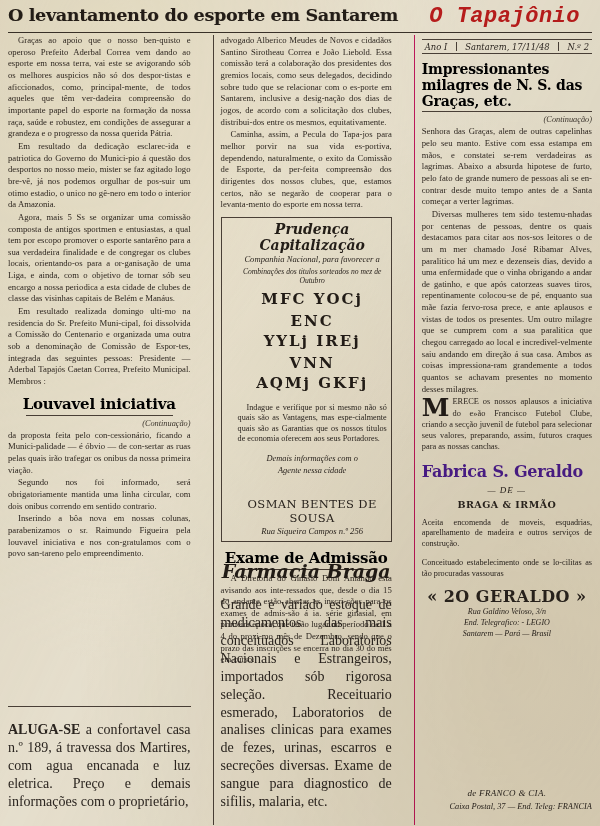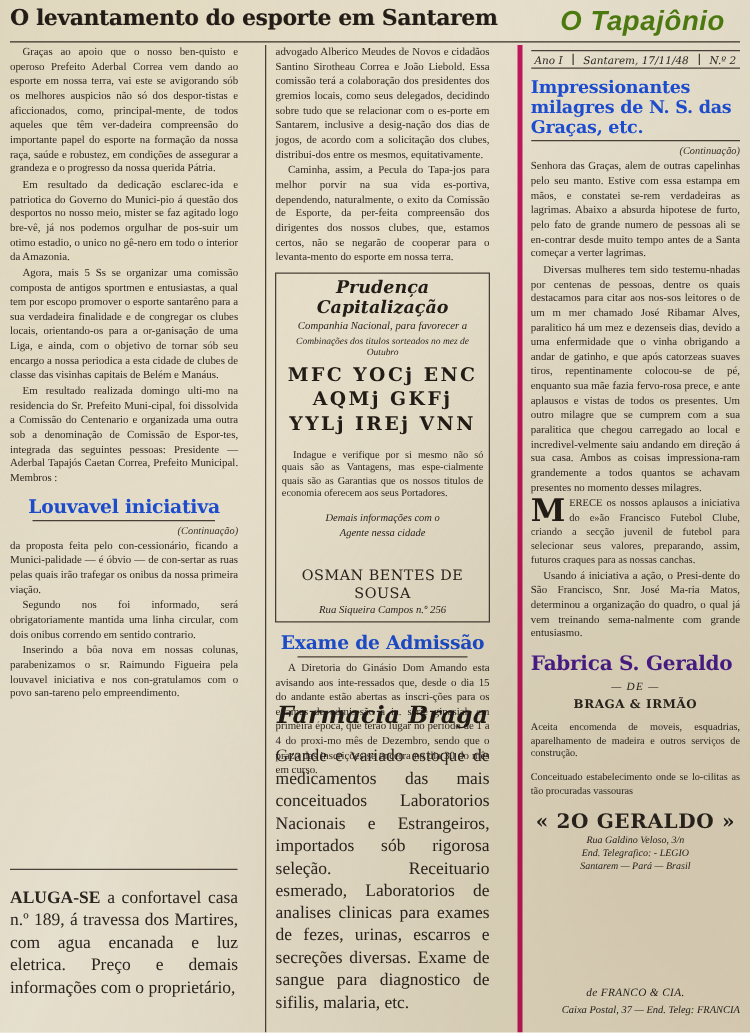--- a/index.html
+++ b/index.html
@@ -45,25 +45,25 @@
     font-family: "DejaVu Serif", serif;
     font-weight: bold;
     font-size: 17.5px;
     letter-spacing: -0.3px;
     color: #231d18;
     white-space: nowrap;
     line-height: 1.05;
     text-shadow: 0.4px 0.3px 0 rgba(60,50,40,0.35);
   }
   .nameplate {
-    font-family: Liberation Sans, sans-serif;
+    font-family: Liberation Mono, monospace;
     font-weight: bold;
     font-style: italic;
     font-size: 22px;
-    color: #4d7c0f;
+    color: #b91c1c;
     white-space: nowrap;
     letter-spacing: 0.5px;
     margin-top: -2px;
     padding-right: 12px;
   }
   .rule-main {
     border: 0;
     border-top: 1.6px solid #3a322a;
     margin: 1px 0 2px 0;
   }
@@ -71,39 +71,39 @@
     display: flex;
     gap: 15px;
     height: 790px;
   }
   .col {
     box-sizing: border-box;
     position: relative;
   }
   .col1 { width: 200px; padding-right: 7px; }
   .col2 { width: 196px; padding: 0 7px; border-left: 1px solid #4a4038; }
-  .col3 { width: 188px; padding-left: 7px; border-left: 4px solid #be185d; }
+  .col3 { width: 188px; padding-left: 7px; border-left: 1px solid #be185d; }
 
   p.body {
     font-size: 8.7px;
     line-height: 1.34;
     text-align: justify;
     margin: 0 0 1px 0;
     text-indent: 10px;
     color: #2f2822;
     font-family: "Liberation Serif", serif;
   }
   p.body.noind { text-indent: 0; }
   .section-head {
     font-family: "DejaVu Serif", serif;
     font-weight: bold;
     font-size: 13px;
     text-align: center;
     margin: 7px 0 1px 0;
-    color: #1d4ed8;
+    color: #000000;
     letter-spacing: -0.2px;
   }
   .section-head.lg {
     font-size: 15px;
   }
   .rule-thin {
     border: 0;
     border-top: 1px solid #4a4038;
     margin: 2px 18px 3px 18px;
   }
@@ -130,21 +130,21 @@
     font-family: "DejaVu Serif", serif;
   }
   .dateline span { white-space: nowrap; }
   .dateline .sep {
     width: 1px;
     height: 9px;
     background: #4a4038;
   }
   .ad-box {
     border: 1px solid #4a4038;
-    padding: 3px 4px 5px 4px;
+    padding: 3px 4px 5px 16px;
     margin: 6px 0 5px 0;
     text-align: center;
   }
   .ad-title {
     font-family: "DejaVu Serif", serif;
     font-weight: bold;
     font-style: italic;
     font-size: 14px;
     margin-bottom: 1px;
     color: #231d18;
@@ -292,37 +292,37 @@
       <p class="body">Agora, mais 5 Ss se organizar uma comissão composta de antigos sportmen e entusiastas, a qual tem por escopo promover o esporte santarêno para a sua verdadeira finalidade e de congregar os clubes locais, orientando-os para a or-ganisação de uma Liga, e ainda, com o objetivo de tornar sób seu encargo a nossa periodica a esta cidade de clubes de classe das visinhas capitais de Belém e Manáus.</p>
       <p class="body">Em resultado realizada domingo ulti-mo na residencia do Sr. Prefeito Muni-cipal, foi dissolvida a Comissão do Centenario e organizada uma outra sob a denominação de Comissão de Espor-tes, integrada das seguintes pessoas: Presidente — Aderbal Tapajós Caetan Correa, Prefeito Municipal. Membros :</p>
 
       <div class="section-head lg">Louvavel iniciativa</div>
       <hr class="rule-thin">
       <div class="cont-note">(Continuação)</div>
       <p class="body noind">da proposta feita pelo con-cessionário, ficando a Munici-palidade — é óbvio — de con-sertar as ruas pelas quais irão trafegar os onibus da nossa primeira viação.</p>
       <p class="body">Segundo nos foi informado, será obrigatoriamente mantida uma linha circular, com dois onibus correndo em sentido contrario.</p>
       <p class="body">Inserindo a bôa nova em nossas colunas, parabenizamos o sr. Raimundo Figueira pela louvavel iniciativa e nos con-gratulamos com o povo san-tareno pelo empreendimento.</p>
 
-      <div style="position:absolute; left:0; right:7px; bottom:12px;">
+      <div style="position:absolute; left:0; right:7px; bottom:0;">
         <hr class="bottom-rule">
         <p class="tiny"><span class="bold">ALUGA-SE</span> <span>a confortavel casa n.º 189, á travessa dos Martires, com agua encanada e luz eletrica. Preço e demais informações com o proprietário,</span></p>
       </div>
     </div>
 
     <div class="col col2">
       <p class="body noind">advogado Alberico Meudes de Novos e cidadãos Santino Sirotheau Correa e João Liebold. Essa comissão terá a colaboração dos presidentes dos gremios locais, como seus delegados, decidindo sobre tudo que se relacionar com o es-porte em Santarem, inclusive a desig-nação dos dias de jogos, de acordo com a solicitação dos clubes, distribui-dos entre os mesmos, equitativamente.</p>
       <p class="body">Caminha, assim, a Pecula do Tapa-jos para melhor porvir na sua vida es-portiva, dependendo, naturalmente, o exito da Comissão de Esporte, da per-feita compreensão dos dirigentes dos nossos clubes, que, estamos certos, não se negarão de cooperar para o levanta-mento do esporte em nossa terra.</p>
 
       <div class="ad-box">
         <div class="ad-title">Prudenc̦a Capitalização</div>
         <div class="ad-sub">Companhia Nacional, para favorecer a</div>
         <div class="ad-sub2">Combinações dos titulos sorteados no mez de Outubro</div>
         <div class="lottery">MFC  YOCj  ENC</div>
+        <div class="lottery" style="margin-top:-6px">YYLj  IREj  VNN</div>
         <div class="lottery" style="margin-top:-6px">AQMj      GKFj</div>
-        <div class="lottery" style="margin-top:-6px">YYLj  IREj  VNN</div>
         <p class="ad-body">Indague e verifique por si mesmo não só quais são as Vantagens, mas espe-cialmente quais são as Garantias que os nossos titulos de economia oferecem aos seus Portadores.</p>
         <div class="ad-center">Demais informações com o</div>
         <div class="ad-center" style="margin-top:0">Agente nessa cidade</div>
         <div class="ad-name">OSMAN BENTES DE SOUSA</div>
         <div class="ad-addr">Rua Siqueira Campos n.º 256</div>
       </div>
 
       <div class="section-head lg">Exame de Admissão</div>
       <hr class="rule-thin">
       <p class="body">A Diretoria do Ginásio Dom Amando esta avisando aos inte-ressados que, desde o dia 15 do andante estão abertas as inscri-ções para os exames de admis-são á ia. série ginasial, em primeira época, que terão lugar no período de 1 a 4 do proxi-mo mês de Dezembro, sendo que o prazo das inscrições se encerra no dia 30 do mês em curso.</p>
@@ -345,21 +345,20 @@
       <div class="section-head" style="font-size:14px; line-height:1.15; text-align:left;">Impressionantes milagres de N. S. das Graças, etc.</div>
       <hr class="rule-thin full">
       <div class="cont-note">(Continuação)</div>
       <p class="body noind">Senhora das Graças, alem de outras capelinhas pelo seu manto. Estive com essa estampa em mãos, e constatei se-rem verdadeiras as lagrimas. Abaixo a absurda hipotese de furto, pelo fato de grande numero de pessoas ali se en-contrar desde muito tempo antes de a Santa começar a verter lagrimas.</p>
       <p class="body">Diversas mulheres tem sido testemu-nhadas por centenas de pessoas, dentre os quais destacamos para citar aos nos-sos leitores o de um m mer chamado José Ribamar Alves, paralitico há um mez e dezenseis dias, devido a uma enfermidade que o vinha obrigando a andar de gatinho, e que após catorzeas suaves tiros, repentinamente colocou-se de pé, enquanto sua mãe fazia fervo-rosa prece, e ante aplausos e vistas de todos os presentes. Um outro milagre que se cumprem com a sua paralitica que chegou carregado ao local e incredivel-velmente saiu andando em direção á sua casa. Ambos as coisas impressiona-ram grandemente a todos quantos se achavam presentes no momento desses milagres.</p>
 
       <div class="dropcap-wrap">
         <span class="dropcap">M</span>
         <p class="body noind" style="font-size:8.4px">ERECE os nossos aplausos a iniciativa do e»ão Francisco Futebol Clube, criando a secção juvenil de futebol para selecionar seus valores, preparando, assim, futuros craques para as nossas canchas.</p>
       </div>
-      <p class="body">Usando á iniciativa a ação, o Presi-dente do São Francisco, Snr. José Ma-ria Matos, determinou a organização do quadro, o qual já vem treinando sema-nalmente com grande entusiasmo.</p>
 
       <div class="box-head">Fabrica S. Geraldo</div>
       <div class="dash-line">— DE —</div>
       <div class="ad3-line">BRAGA &amp; IRMÃO</div>
       <p class="ad3-body">Aceita encomenda de moveis, esquadrias, aparelhamento de madeira e outros serviços de construção.</p>
       <p class="ad3-body" style="margin-top:2px">Conceituado estabelecimento onde se lo-cilitas as tão procuradas vassouras</p>
       <div class="ad3-line" style="font-size:16px">« 2O GERALDO »</div>
       <div class="ad3-small">Rua Galdino Veloso, 3/n</div>
       <div class="ad3-small">End. Telegrafico: - LEGIO</div>
       <div class="ad3-small">Santarem — Pará — Brasil</div>

